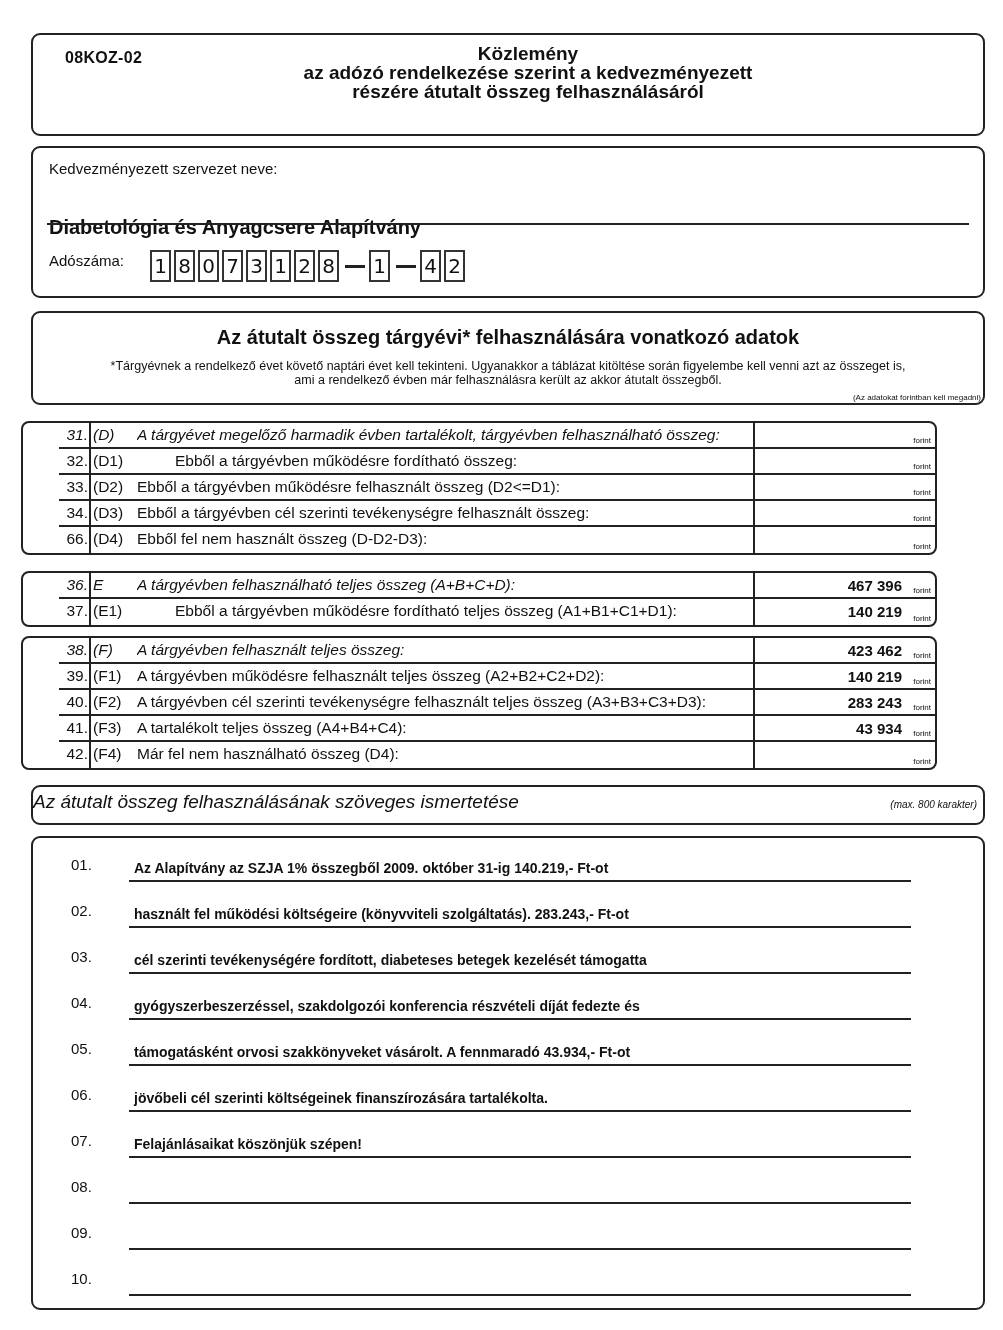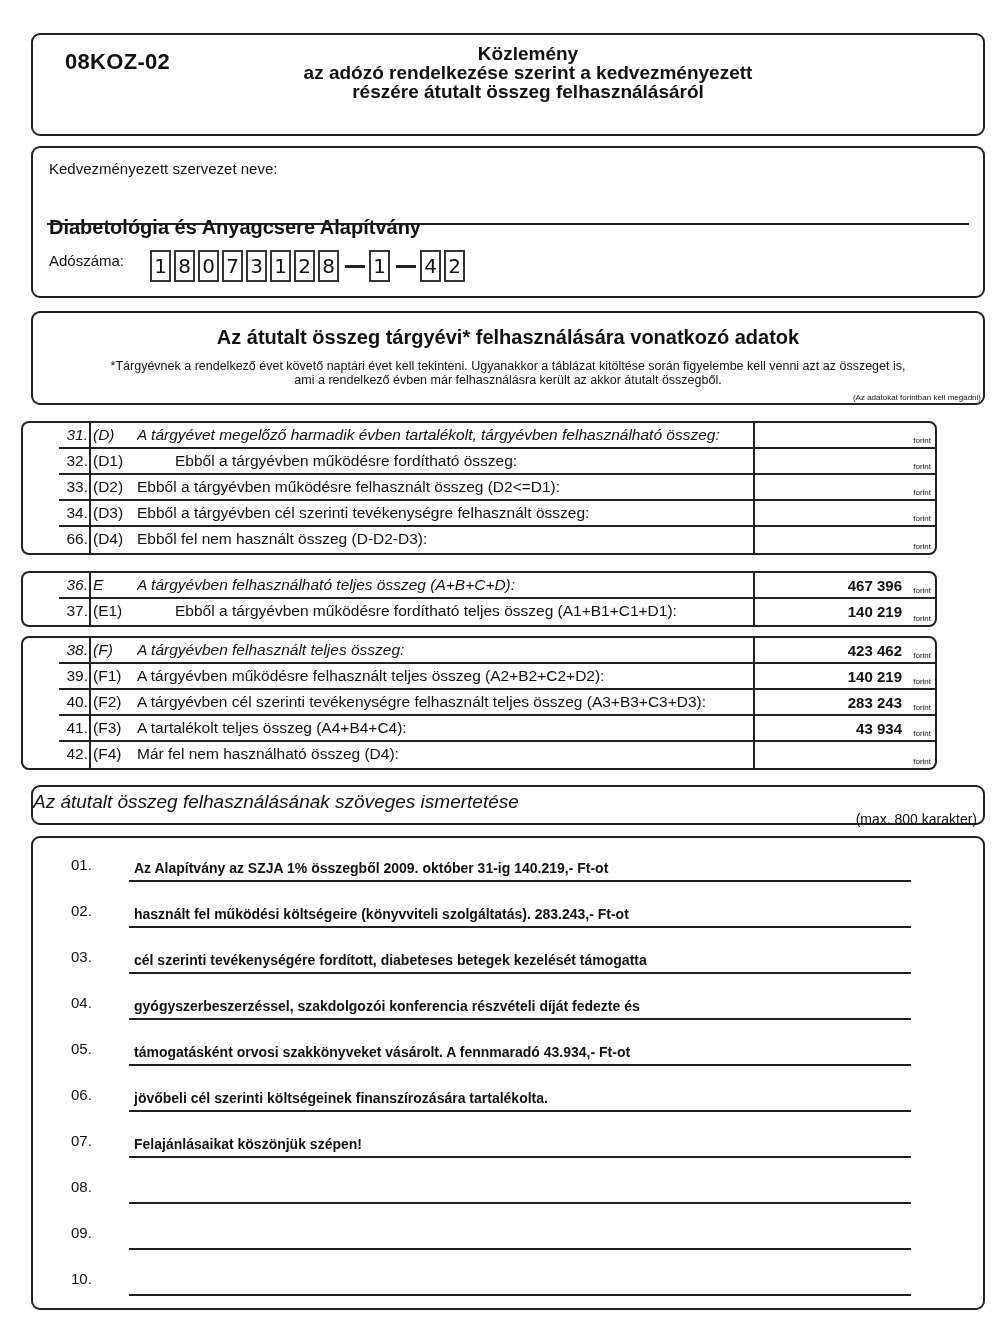--- a/index.html
+++ b/index.html
@@ -3,21 +3,21 @@
 <meta charset="utf-8">
 <style>
   * { box-sizing: border-box; margin: 0; padding: 0; }
   html, body { width: 1003px; height: 1330px; background: #ffffff; }
   body { position: relative; font-family: "Liberation Sans", sans-serif; color: #111; overflow: hidden; }
 
   .box { position: absolute; border: 2px solid #222; border-radius: 9px; background: #fff; }
 
   
   #hdr { left: 31px; top: 33px; width: 954px; height: 103px; }
-  #form-code { position: absolute; left: 32px; top: 14px; font-size: 22px; font-weight: bold; letter-spacing: 0.3px; }
+  #form-code { position: absolute; left: 32px; top: 14px; font-size: 16px; font-weight: bold; letter-spacing: 0.3px; }
   #hdr-title { position: absolute; left: 0; right: 0; top: 9px; text-align: center; font-size: 19px; font-weight: bold; line-height: 19px; padding-left: 40px; }
   #hdr-title div { white-space: nowrap; }
 
   
   #ben { left: 31px; top: 146px; width: 954px; height: 152px; }
   #ben-label { position: absolute; left: 16px; top: 12px; font-size: 15px; }
   #ben-name { position: absolute; left: 16px; top: 48px; font-size: 20px; font-weight: bold; margin-top: 20px; }
   #ben-rule { position: absolute; left: 14px; right: 14px; top: 75px; border-top: 2px solid #222; }
   #tax-label { position: absolute; left: 16px; top: 104px; font-size: 15px; }
   #tax-digits { position: absolute; left: 117px; top: 102px; display: flex; align-items: center; }
@@ -43,21 +43,21 @@
   .it { font-style: italic; }
   .ind { padding-left: 38px; }
 
   #t1 { top: 421px; }
   #t2 { top: 571px; }
   #t3 { top: 636px; }
 
   
   #th { left: 31px; top: 785px; width: 954px; height: 40px; }
   #th-title { position: absolute; left: 0; right: 0; top: 4px; font-size: 19px; font-style: italic; }
-  #th-max { position: absolute; right: 6px; top: 24px; font-size: 14px; }
+  #th-max { position: absolute; right: 6px; top: 12px; font-size: 10px; font-style: italic; }
 
   
   #tl { left: 31px; top: 836px; width: 954px; height: 474px; }
   .tline { position: absolute; left: 0; width: 100%; height: 46px; }
   .tline .ln { position: absolute; left: 38px; top: 0; font-size: 15px; }
   .tline .tx { position: absolute; left: 101px; top: 4px; font-size: 14px; font-weight: bold; white-space: nowrap; }
   .tline .rule { position: absolute; left: 96px; width: 782px; top: 24px; border-top: 2px solid #222; }
 </style>
 </head>
 <body>

